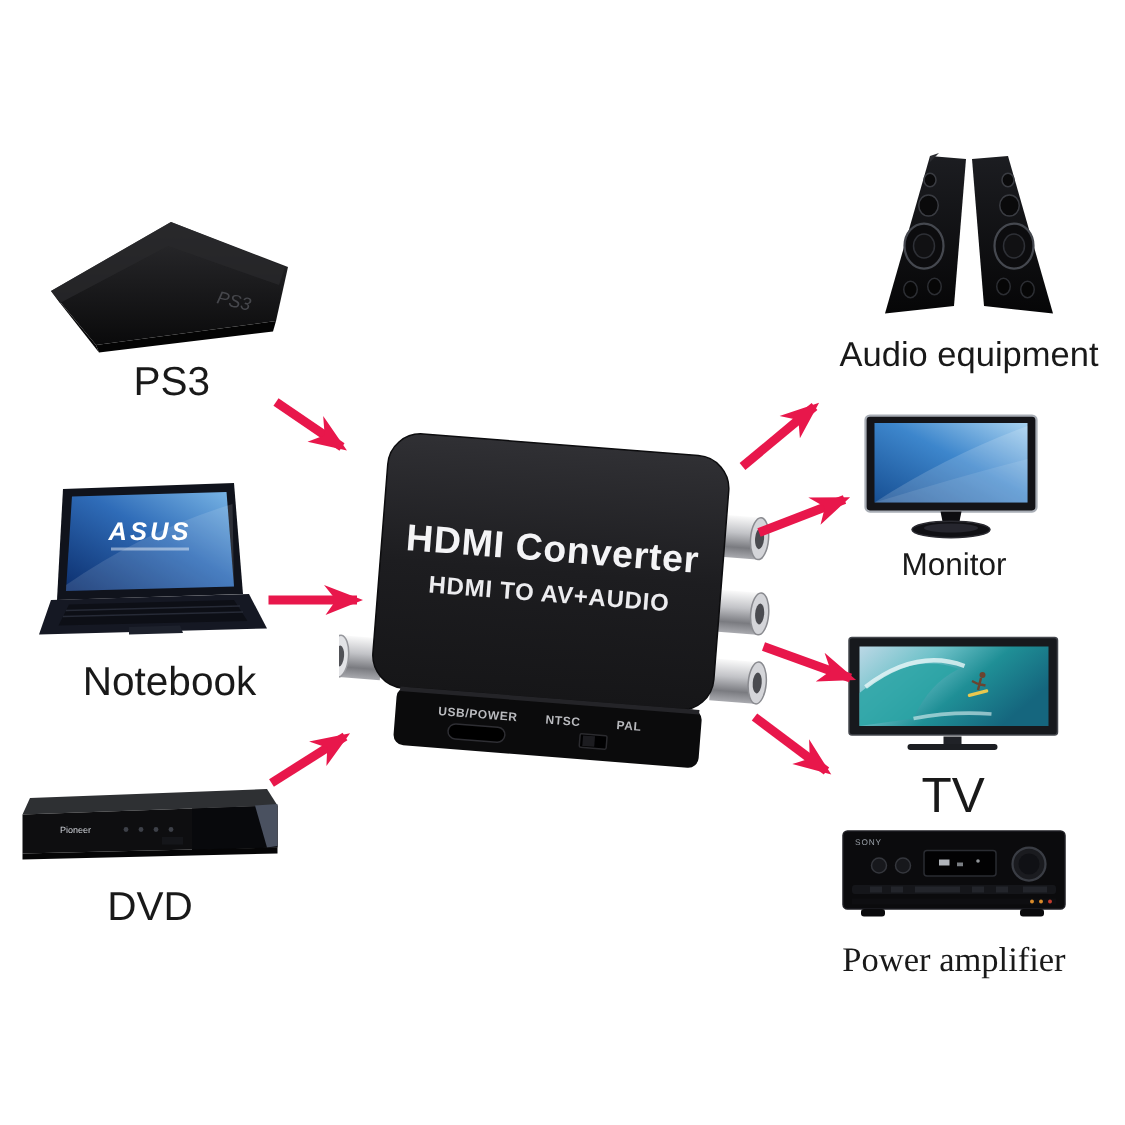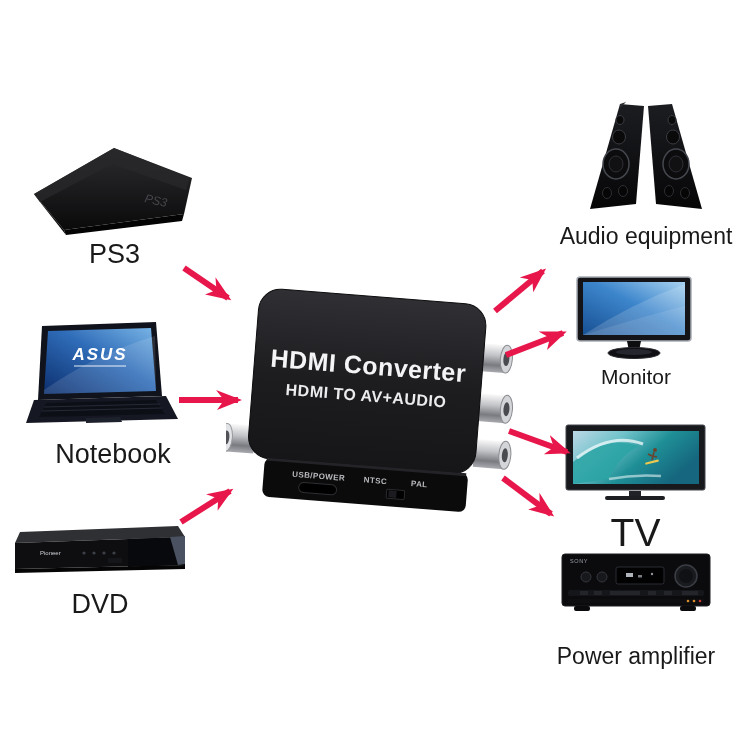--- a/index.html
+++ b/index.html
@@ -196,21 +196,21 @@
       <path d="M12,34 Q46,8 78,20" stroke="#e8f6f8" stroke-width="3" fill="none" opacity="0.8"></path>
       <path d="M44,55 Q70,50 96,52" stroke="#dff2f4" stroke-width="2.5" fill="none" opacity="0.6"></path>
       <g>
         <circle cx="90" cy="26" r="2" fill="#6b4430"></circle>
         <path d="M89,28 L87,36 M87,32 L83,30 M87,32 L92,33" stroke="#6b4430" stroke-width="1.6" fill="none"></path>
         <rect x="80" y="37" width="14" height="2.2" rx="1" fill="#e8c84e" transform="rotate(-14 87 38)"></rect>
       </g>
       <polygon points="64,67 76,67 76,72 64,72" fill="#202227"></polygon>
       <rect x="40" y="72" width="60" height="4" rx="2" fill="#1c1e22"></rect>
     </svg>
-    <div class="device-label label-lg" style="margin-top:5px; font-size:39px;">TV</div>
+    <div class="device-label label-lg" style="margin-top:5px; font-size:33px;">TV</div>
   </div>
 
   <div class="device" style="left:552px; top:550px; width:168px;">
     <svg width="152" height="66" viewBox="0 0 152 66">
       <rect x="2" y="4" width="148" height="52" rx="3" fill="#0b0b0d" stroke="#1f1f24" stroke-width="1"></rect>
       <text x="10" y="13" font-size="5.5" letter-spacing="0.6" fill="#9aa0a8">SONY</text>
       <circle cx="26" cy="27" r="5" fill="#17181c" stroke="#34363c" stroke-width="1"></circle>
       <circle cx="42" cy="27" r="5" fill="#17181c" stroke="#34363c" stroke-width="1"></circle>
       <rect x="56" y="17" width="48" height="17" rx="2" fill="#020203" stroke="#2a2c32" stroke-width="1"></rect>
       <rect x="66" y="23" width="7" height="4" fill="#cfd4da" opacity="0.85"></rect>
@@ -225,21 +225,21 @@
       <rect x="88" y="41" width="8" height="4" fill="#23252b"></rect>
       <rect x="104" y="41" width="8" height="4" fill="#23252b"></rect>
       <rect x="122" y="41" width="16" height="4" fill="#23252b"></rect>
       <rect x="8" y="49" width="136" height="4" fill="#0e0e11"></rect>
       <circle cx="128" cy="51" r="1.3" fill="#d98b2a"></circle>
       <circle cx="134" cy="51" r="1.3" fill="#d98b2a"></circle>
       <circle cx="140" cy="51" r="1.3" fill="#c23b2e"></circle>
       <rect x="14" y="56" width="16" height="5" rx="2" fill="#0a0a0c"></rect>
       <rect x="120" y="56" width="16" height="5" rx="2" fill="#0a0a0c"></rect>
     </svg>
-    <div class="device-label label-md" style="margin-top:28px;">Power amplifier</div>
+    <div class="device-label label-md" style="margin-top:12px;font-family:Liberation Serif, serif;">Power amplifier</div>
   </div>
 
   <svg id="arrows" viewBox="0 0 750 750">
     <defs>
       <marker id="ahead" markerUnits="userSpaceOnUse" markerWidth="30" markerHeight="24" refX="22" refY="11" orient="auto">
         <path d="M0,1 L26,11 L1,21 L8,11 Z" fill="#e8174b"></path>
       </marker>
     </defs>
     <g stroke="#e8174b" stroke-width="6">
       <line x1="184" y1="268" x2="228" y2="298" marker-end="url(#ahead)"></line>

